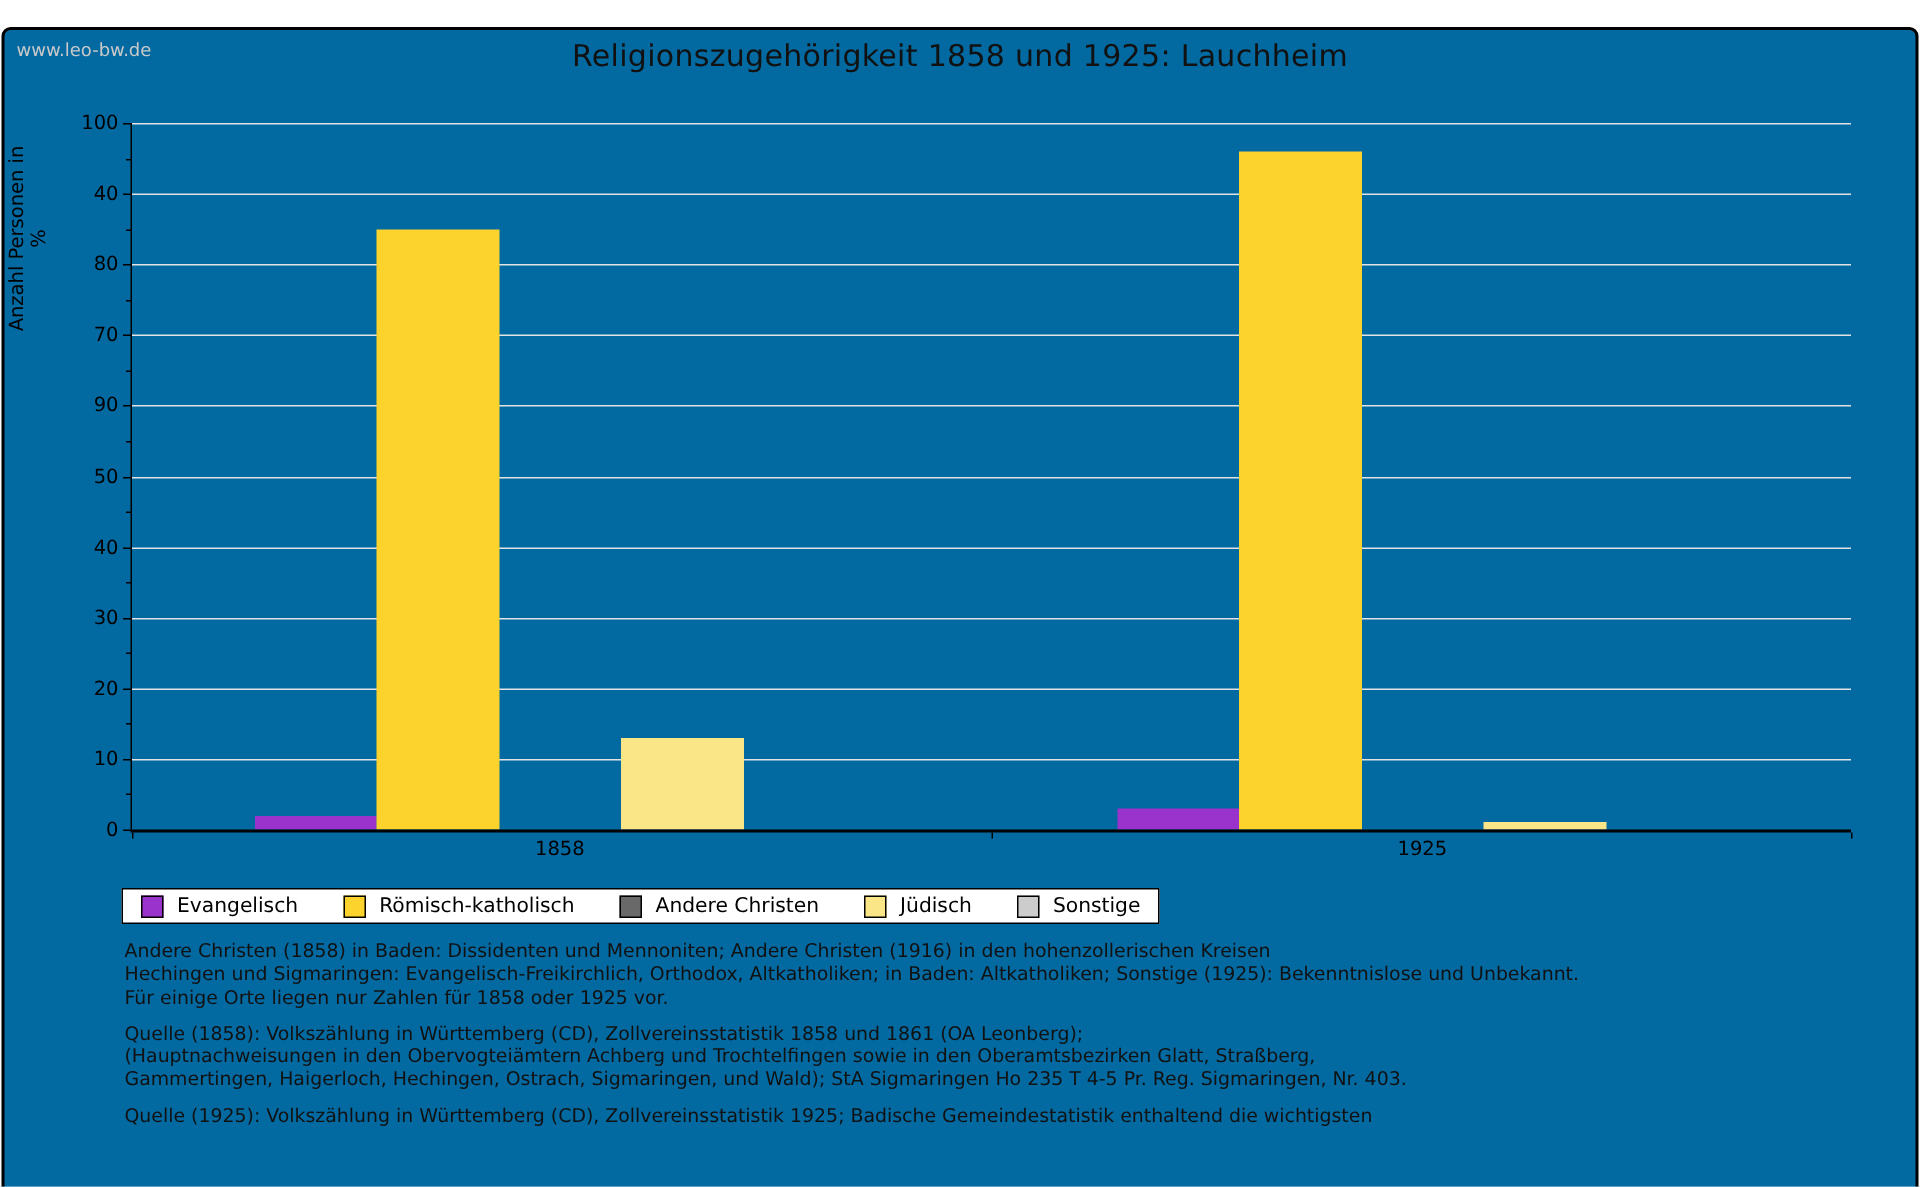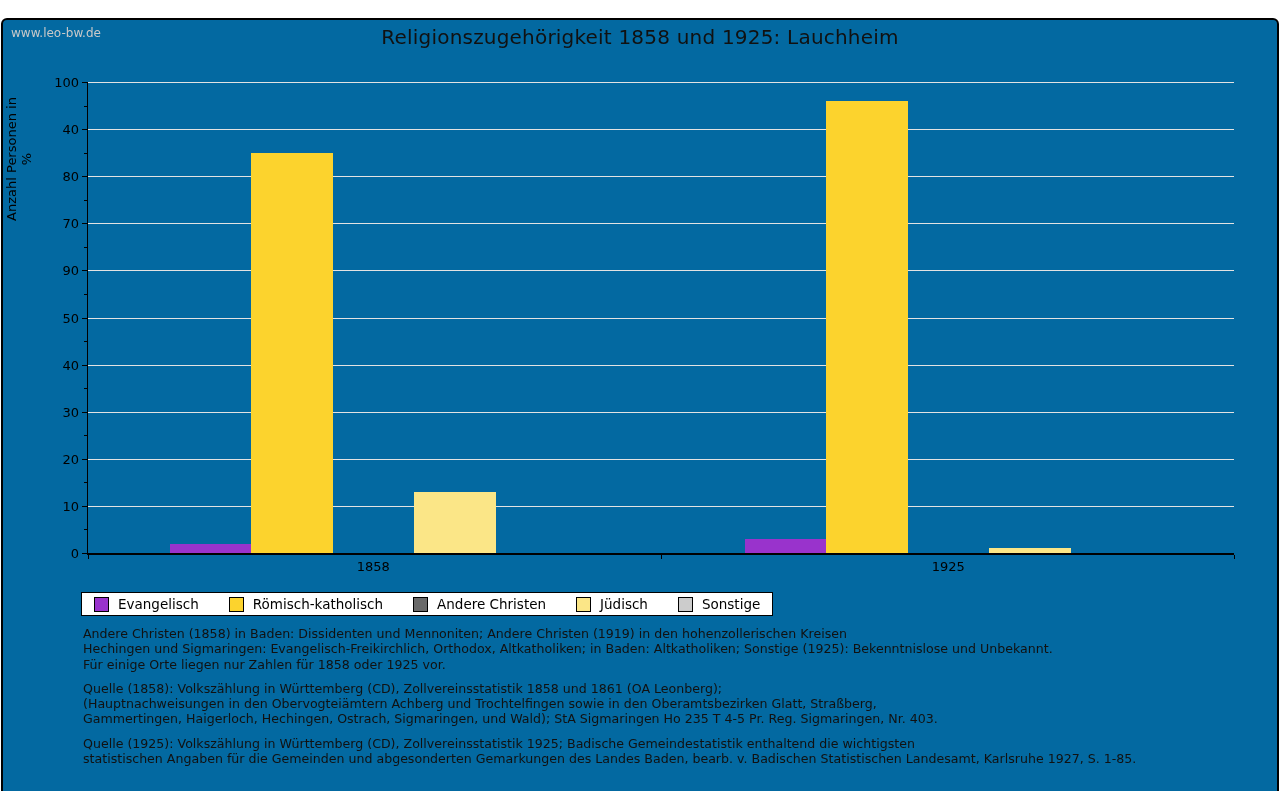--- a/index.html
+++ b/index.html
@@ -110,27 +110,26 @@
         <span class="legend-label">Jüdisch</span>
       </div>
       <div class="legend-item">
         <span class="legend-swatch" style="background: rgb(204, 204, 204);"></span>
         <span class="legend-label">Sonstige</span>
       </div>
     </div>
 
   <div class="footnotes">
     <div class="para">
-        <div class="fline">Andere Christen (1858) in Baden: Dissidenten und Mennoniten; Andere Christen (1919) in den hohenzollerischen Kreisen</div>
+        <div class="fline">Andere Christen (1858) in Baden: Dissidenten und Mennoniten; Andere Christen (1916) in den hohenzollerischen Kreisen</div>
         <div class="fline">Hechingen und Sigmaringen: Evangelisch-Freikirchlich, Orthodox, Altkatholiken; in Baden: Altkatholiken; Sonstige (1925): Bekenntnislose und Unbekannt.</div>
         <div class="fline">Für einige Orte liegen nur Zahlen für 1858 oder 1925 vor.</div>
       </div>
     <div class="para">
         <div class="fline">Quelle (1858): Volkszählung in Württemberg (CD), Zollvereinsstatistik 1858 und 1861 (OA Leonberg);</div>
         <div class="fline">(Hauptnachweisungen in den Obervogteiämtern Achberg und Trochtelfingen sowie in den Oberamtsbezirken Glatt, Straßberg,</div>
         <div class="fline">Gammertingen, Haigerloch, Hechingen, Ostrach, Sigmaringen, und Wald); StA Sigmaringen Ho 235 T 4-5 Pr. Reg. Sigmaringen, Nr. 403.</div>
       </div>
     <div class="para">
         <div class="fline">Quelle (1925): Volkszählung in Württemberg (CD), Zollvereinsstatistik 1925; Badische Gemeindestatistik enthaltend die wichtigsten</div>
-        <div class="fline">statistischen Angaben für die Gemeinden und abgesonderten Gemarkungen des Landes Baden, bearb. v. Badischen Statistischen Landesamt, Karlsruhe 1927, S. 1-85.</div>
       </div>
   </div>
 </div>
 
 </body></html>

